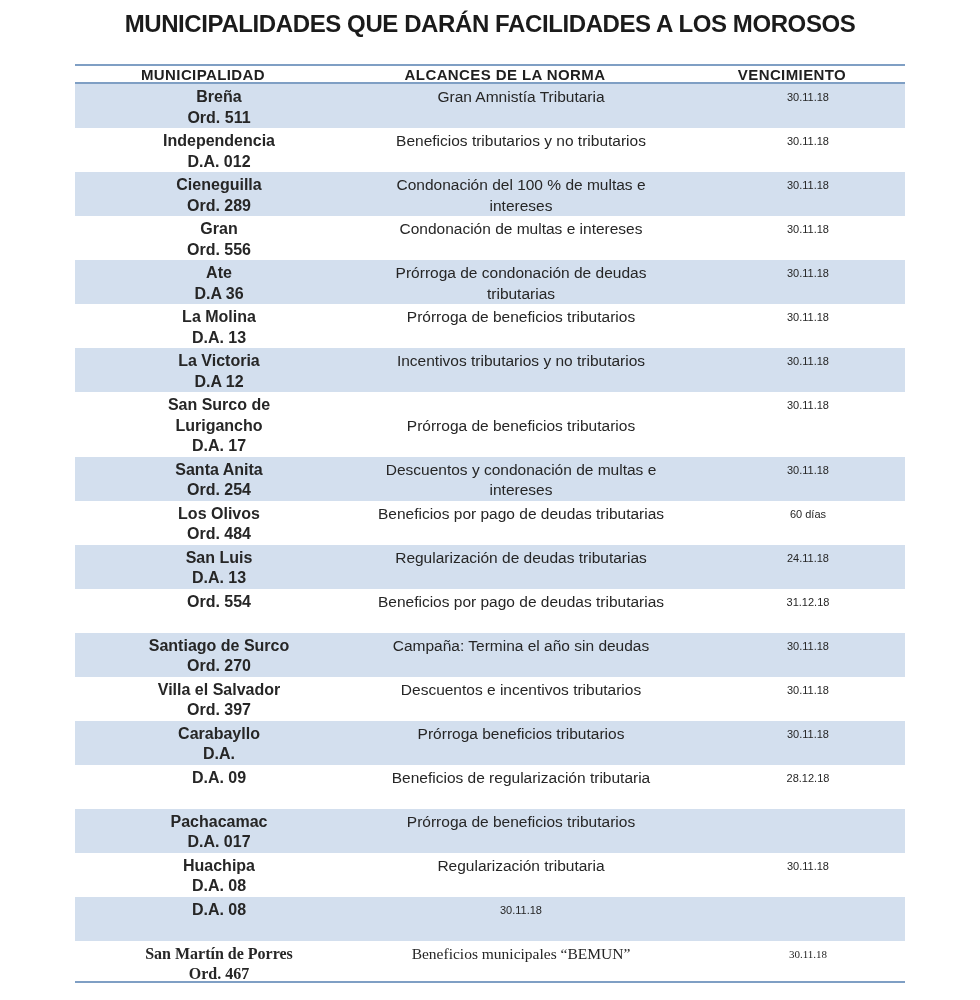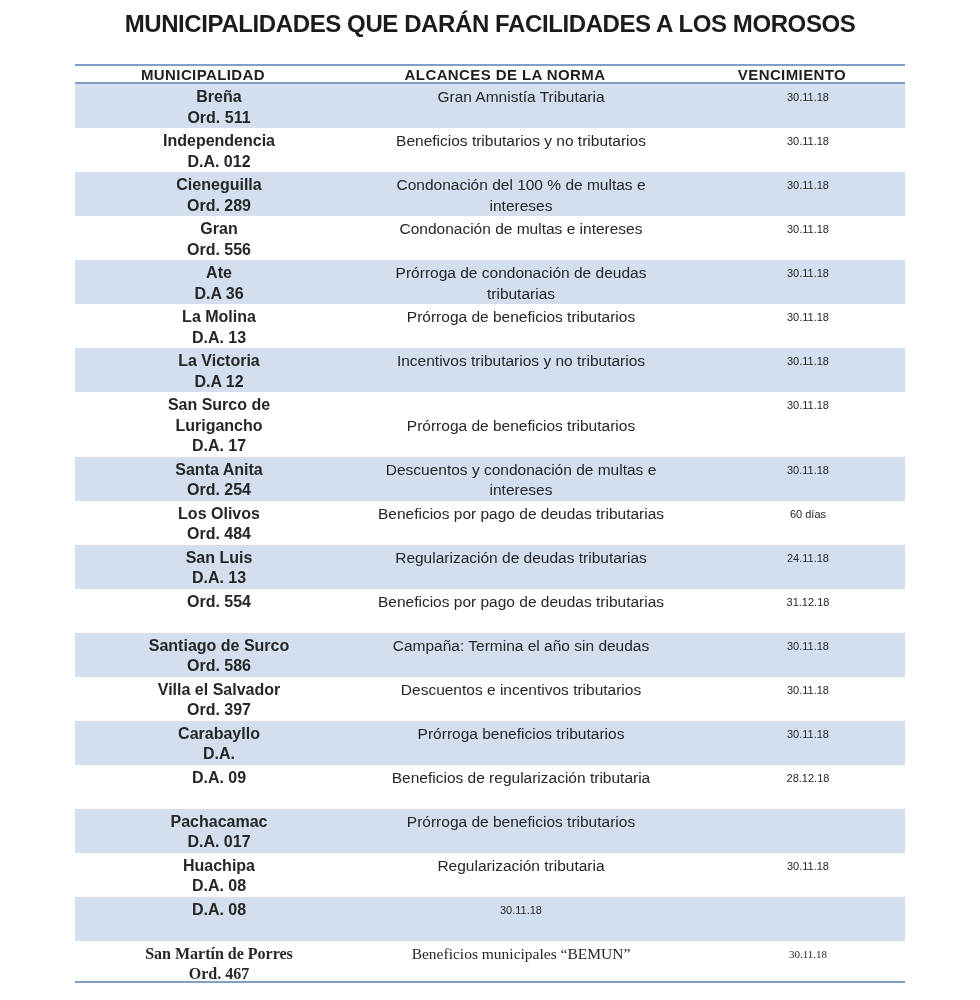--- a/index.html
+++ b/index.html
@@ -184,21 +184,21 @@
     <div class="cell muni">
             <div class="muni-line">Ord. 554</div>
           </div>
     <div class="cell norma"><span class="inner">Beneficios por pago de deudas tributarias</span></div>
     <div class="cell venc">31.12.18</div>
   </div>
 
   <div class="grid-row row striped">
     <div class="cell muni">
             <div class="muni-line">Santiago de Surco</div>
-            <div class="muni-line">Ord. 586</div>
+            <div class="muni-line">Ord. 270</div>
           </div>
     <div class="cell norma"><span class="inner">Campaña: Termina el año sin deudas</span></div>
     <div class="cell venc">30.11.18</div>
   </div>
 
   <div class="grid-row row">
     <div class="cell muni">
             <div class="muni-line">Villa el Salvador</div>
             <div class="muni-line">Ord. 397</div>
           </div>

